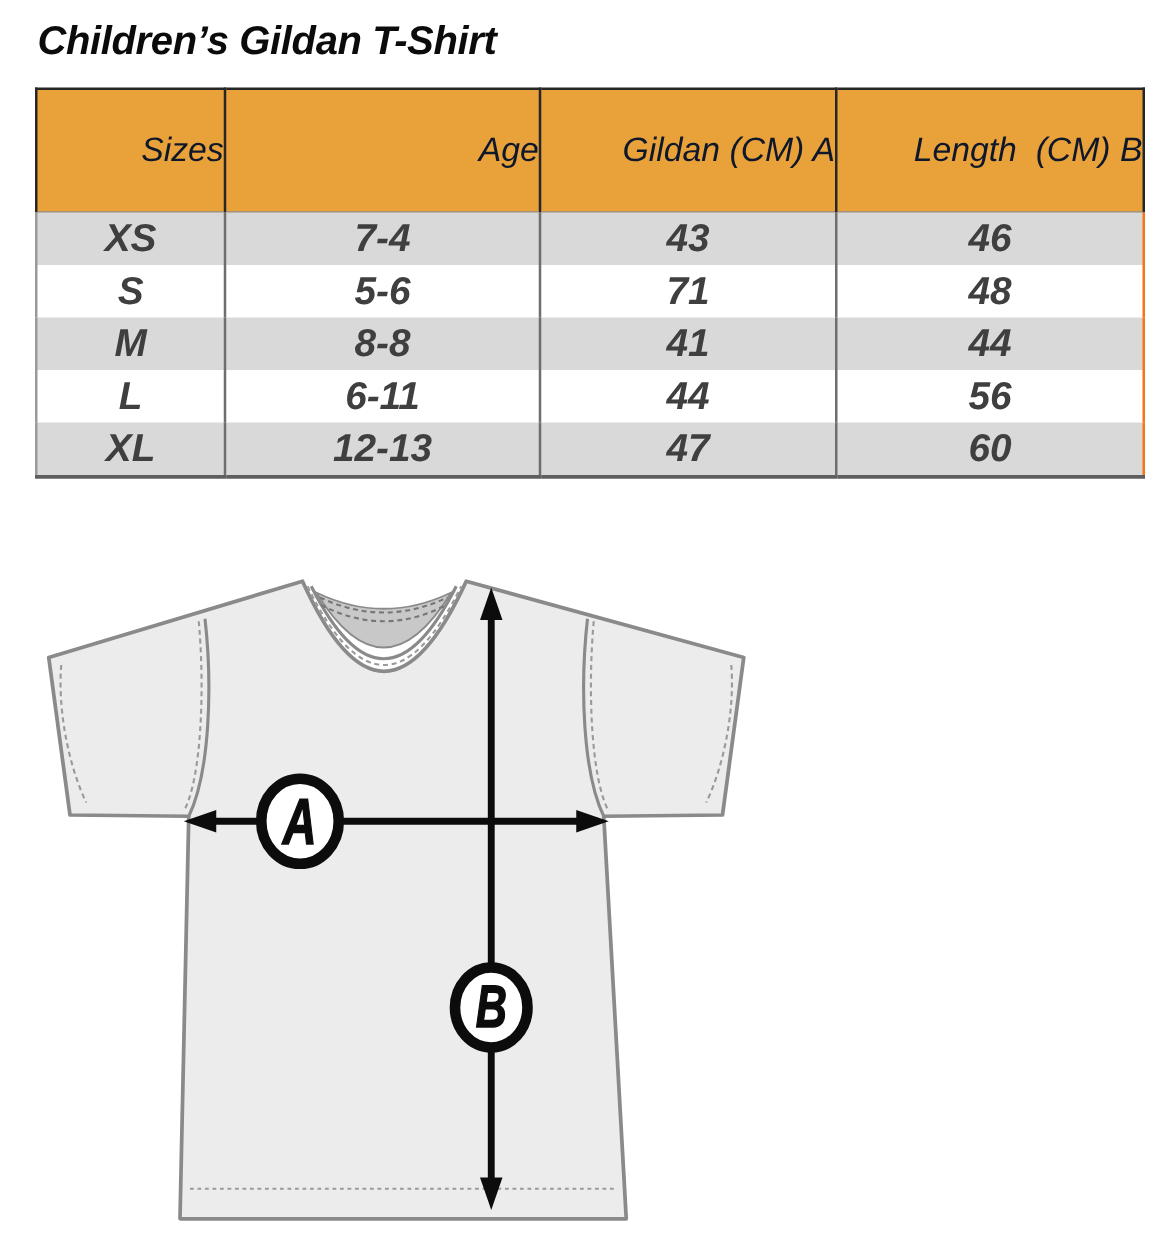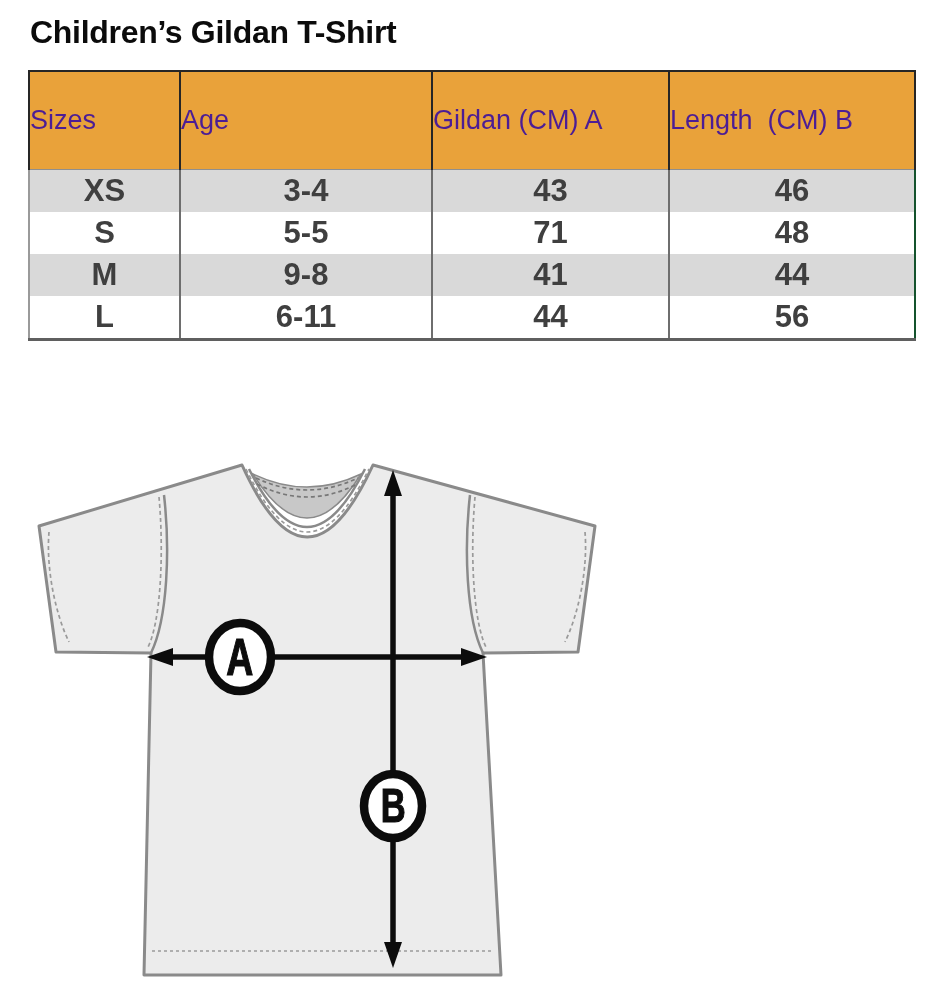--- a/index.html
+++ b/index.html
@@ -1,40 +1,40 @@
 <!DOCTYPE html>
 <html><head>
 <meta charset="utf-8">
 <style>
   html,body{margin:0;padding:0;background:#ffffff;}
   .stage{
     position:relative;width:940px;height:1007px;background:#ffffff;
-    font-family:"Liberation Sans", sans-serif;overflow:hidden;
+    font-family:"Liberation Sans", sans-serif;overflow:hidden;font-style:italic;
   }
   .title{
     position:absolute;left:30px;top:14px;
     font-size:32px;font-weight:700;color:#0b0b0b;letter-spacing:-0.3px;
   }
   .size-table{
     position:absolute;left:28px;top:70px;width:886px;
     border-collapse:collapse;table-layout:fixed;
   }
   .size-table th{
-    height:97px;background:#E9A23A;color:#4c1d95;
-    font-size:27px;font-weight:400;text-align:left;vertical-align:middle;
+    height:97px;background:#E9A23A;color:#0f172a;
+    font-size:27px;font-weight:400;text-align:right;vertical-align:middle;
     border:2px solid #262626;border-bottom:1px solid #8f8f8f;
     white-space:pre;padding:0;
   }
   .size-table td{
     height:42px;text-align:center;vertical-align:middle;
     font-size:31px;font-weight:700;color:#3F3F3F;
     border-left:2px solid #6e6e6e;border-right:2px solid #6e6e6e;padding:0;
   }
   .size-table td:first-child{border-left:2px solid #9a9a9a;}
-  .size-table td:last-child{border-right:2px solid #14532d;}
+  .size-table td:last-child{border-right:2px solid #f97316;}
   .size-table tbody tr:nth-child(odd){background:#D9D9D9;}
   .size-table tbody tr:nth-child(even){background:#ffffff;}
   .size-table tbody tr:last-child td{border-bottom:3px solid #5f5f5f;}
   .diagram{position:absolute;left:0;top:428px;width:640px;height:580px;}
   .shirt-line{fill:none;stroke:#8a8a8a;stroke-width:2.5;}
   .stitch{fill:none;stroke:#9a9a9a;stroke-width:1.7;stroke-dasharray:4 3;}
   .arrow{stroke:#0c0c0c;stroke-width:5.5;}
   .head{fill:#0c0c0c;stroke:none;}
   .badge{fill:#ffffff;stroke:#0c0c0c;stroke-width:8.5;}
   .badge-letter{
@@ -60,41 +60,47 @@
       <tr>
         <th>Sizes</th>
         <th>Age</th>
         <th>Gildan (CM) A</th>
         <th>Length  (CM) B</th>
       </tr>
     </thead>
     <tbody>
       <tr>
         <td>XS</td>
-        <td>3-4</td>
+        <td>7-4</td>
         <td>43</td>
         <td>46</td>
       </tr>
       <tr>
         <td>S</td>
-        <td>5-5</td>
+        <td>5-6</td>
         <td>71</td>
         <td>48</td>
       </tr>
       <tr>
         <td>M</td>
-        <td>9-8</td>
+        <td>8-8</td>
         <td>41</td>
         <td>44</td>
       </tr>
       <tr>
         <td>L</td>
         <td>6-11</td>
         <td>44</td>
         <td>56</td>
+      </tr>
+      <tr>
+        <td>XL</td>
+        <td>12-13</td>
+        <td>47</td>
+        <td>60</td>
       </tr>
     </tbody>
   </table>
 
   <svg class="diagram" viewBox="0 0 640 580" aria-hidden="true">
 
     <path d="M242,37 L39,98 L56,224 L151,225 L144,547 L501,547 L483,225 L578,224 L595,98 L373,37 Q307,181 242,37 Z" fill="#ECECEC" stroke="#8a8a8a" stroke-width="3" stroke-linejoin="round"></path>
 
     <path class="shirt-line" d="M249,41 Q307,157 365,41"></path>
     <path d="M253,46 Q307,72 361,46 Q307,134 253,46 Z" fill="#C8C8C8" stroke="#8a8a8a" stroke-width="1.5"></path>

